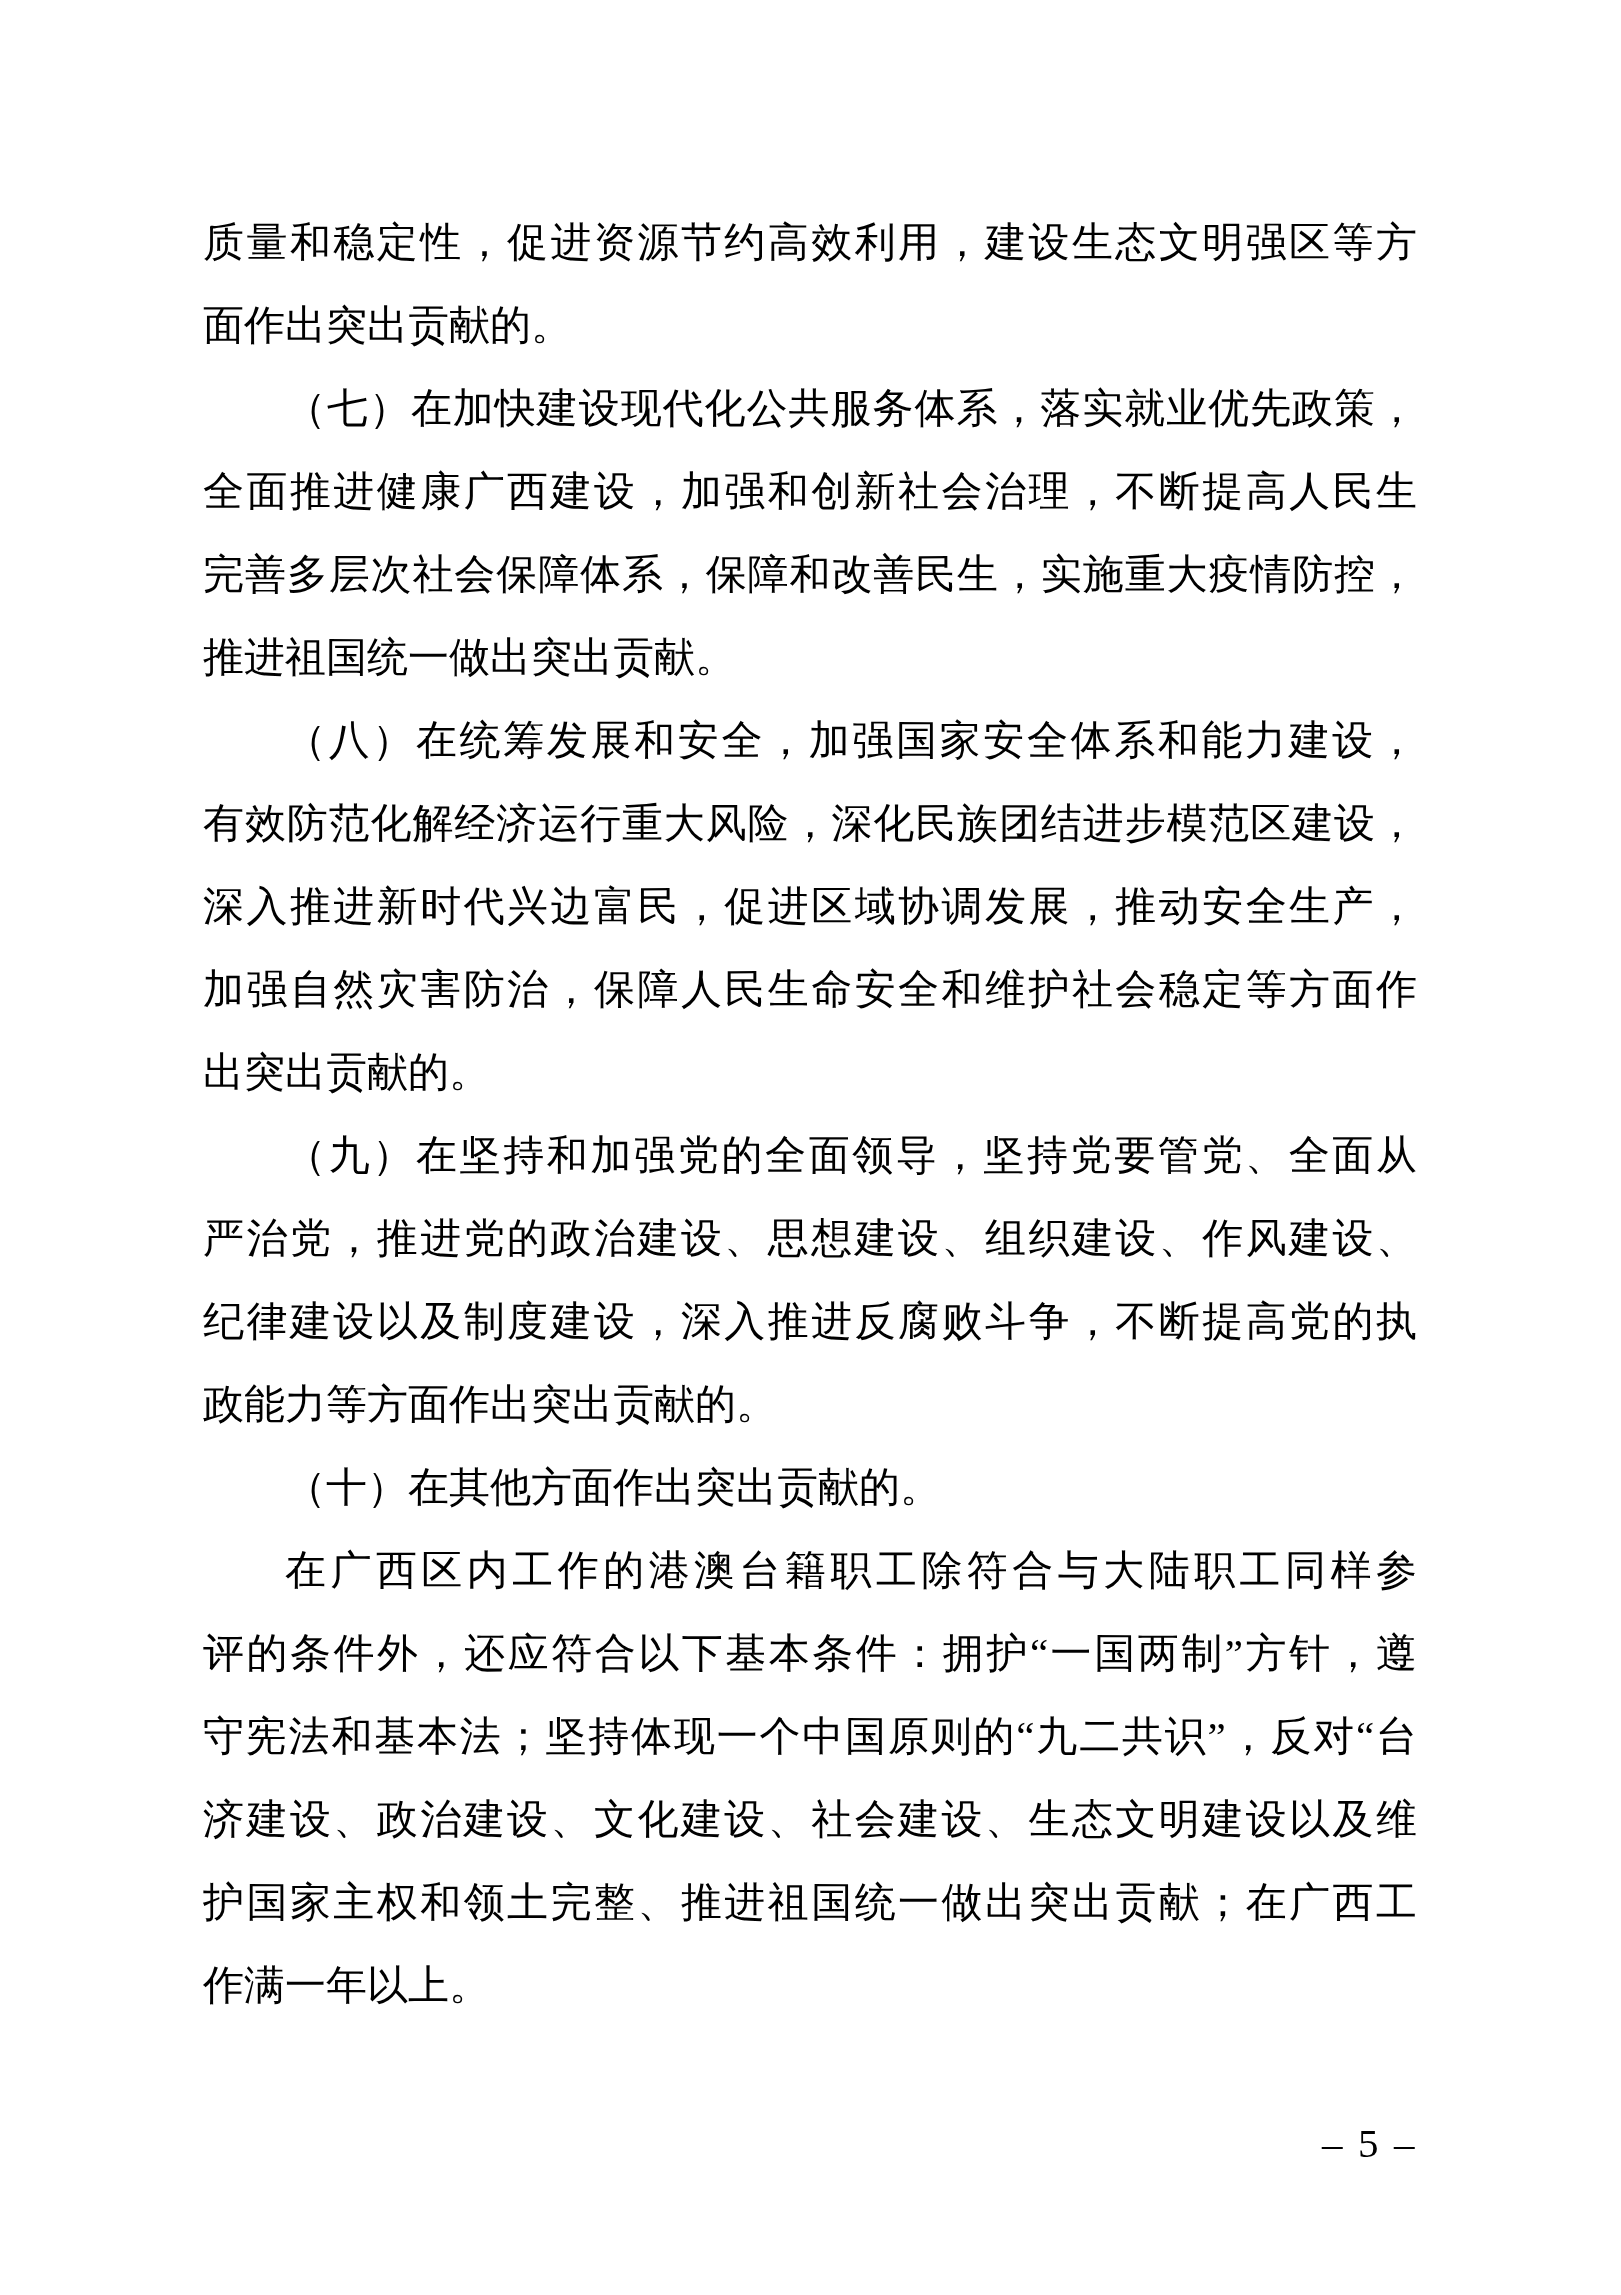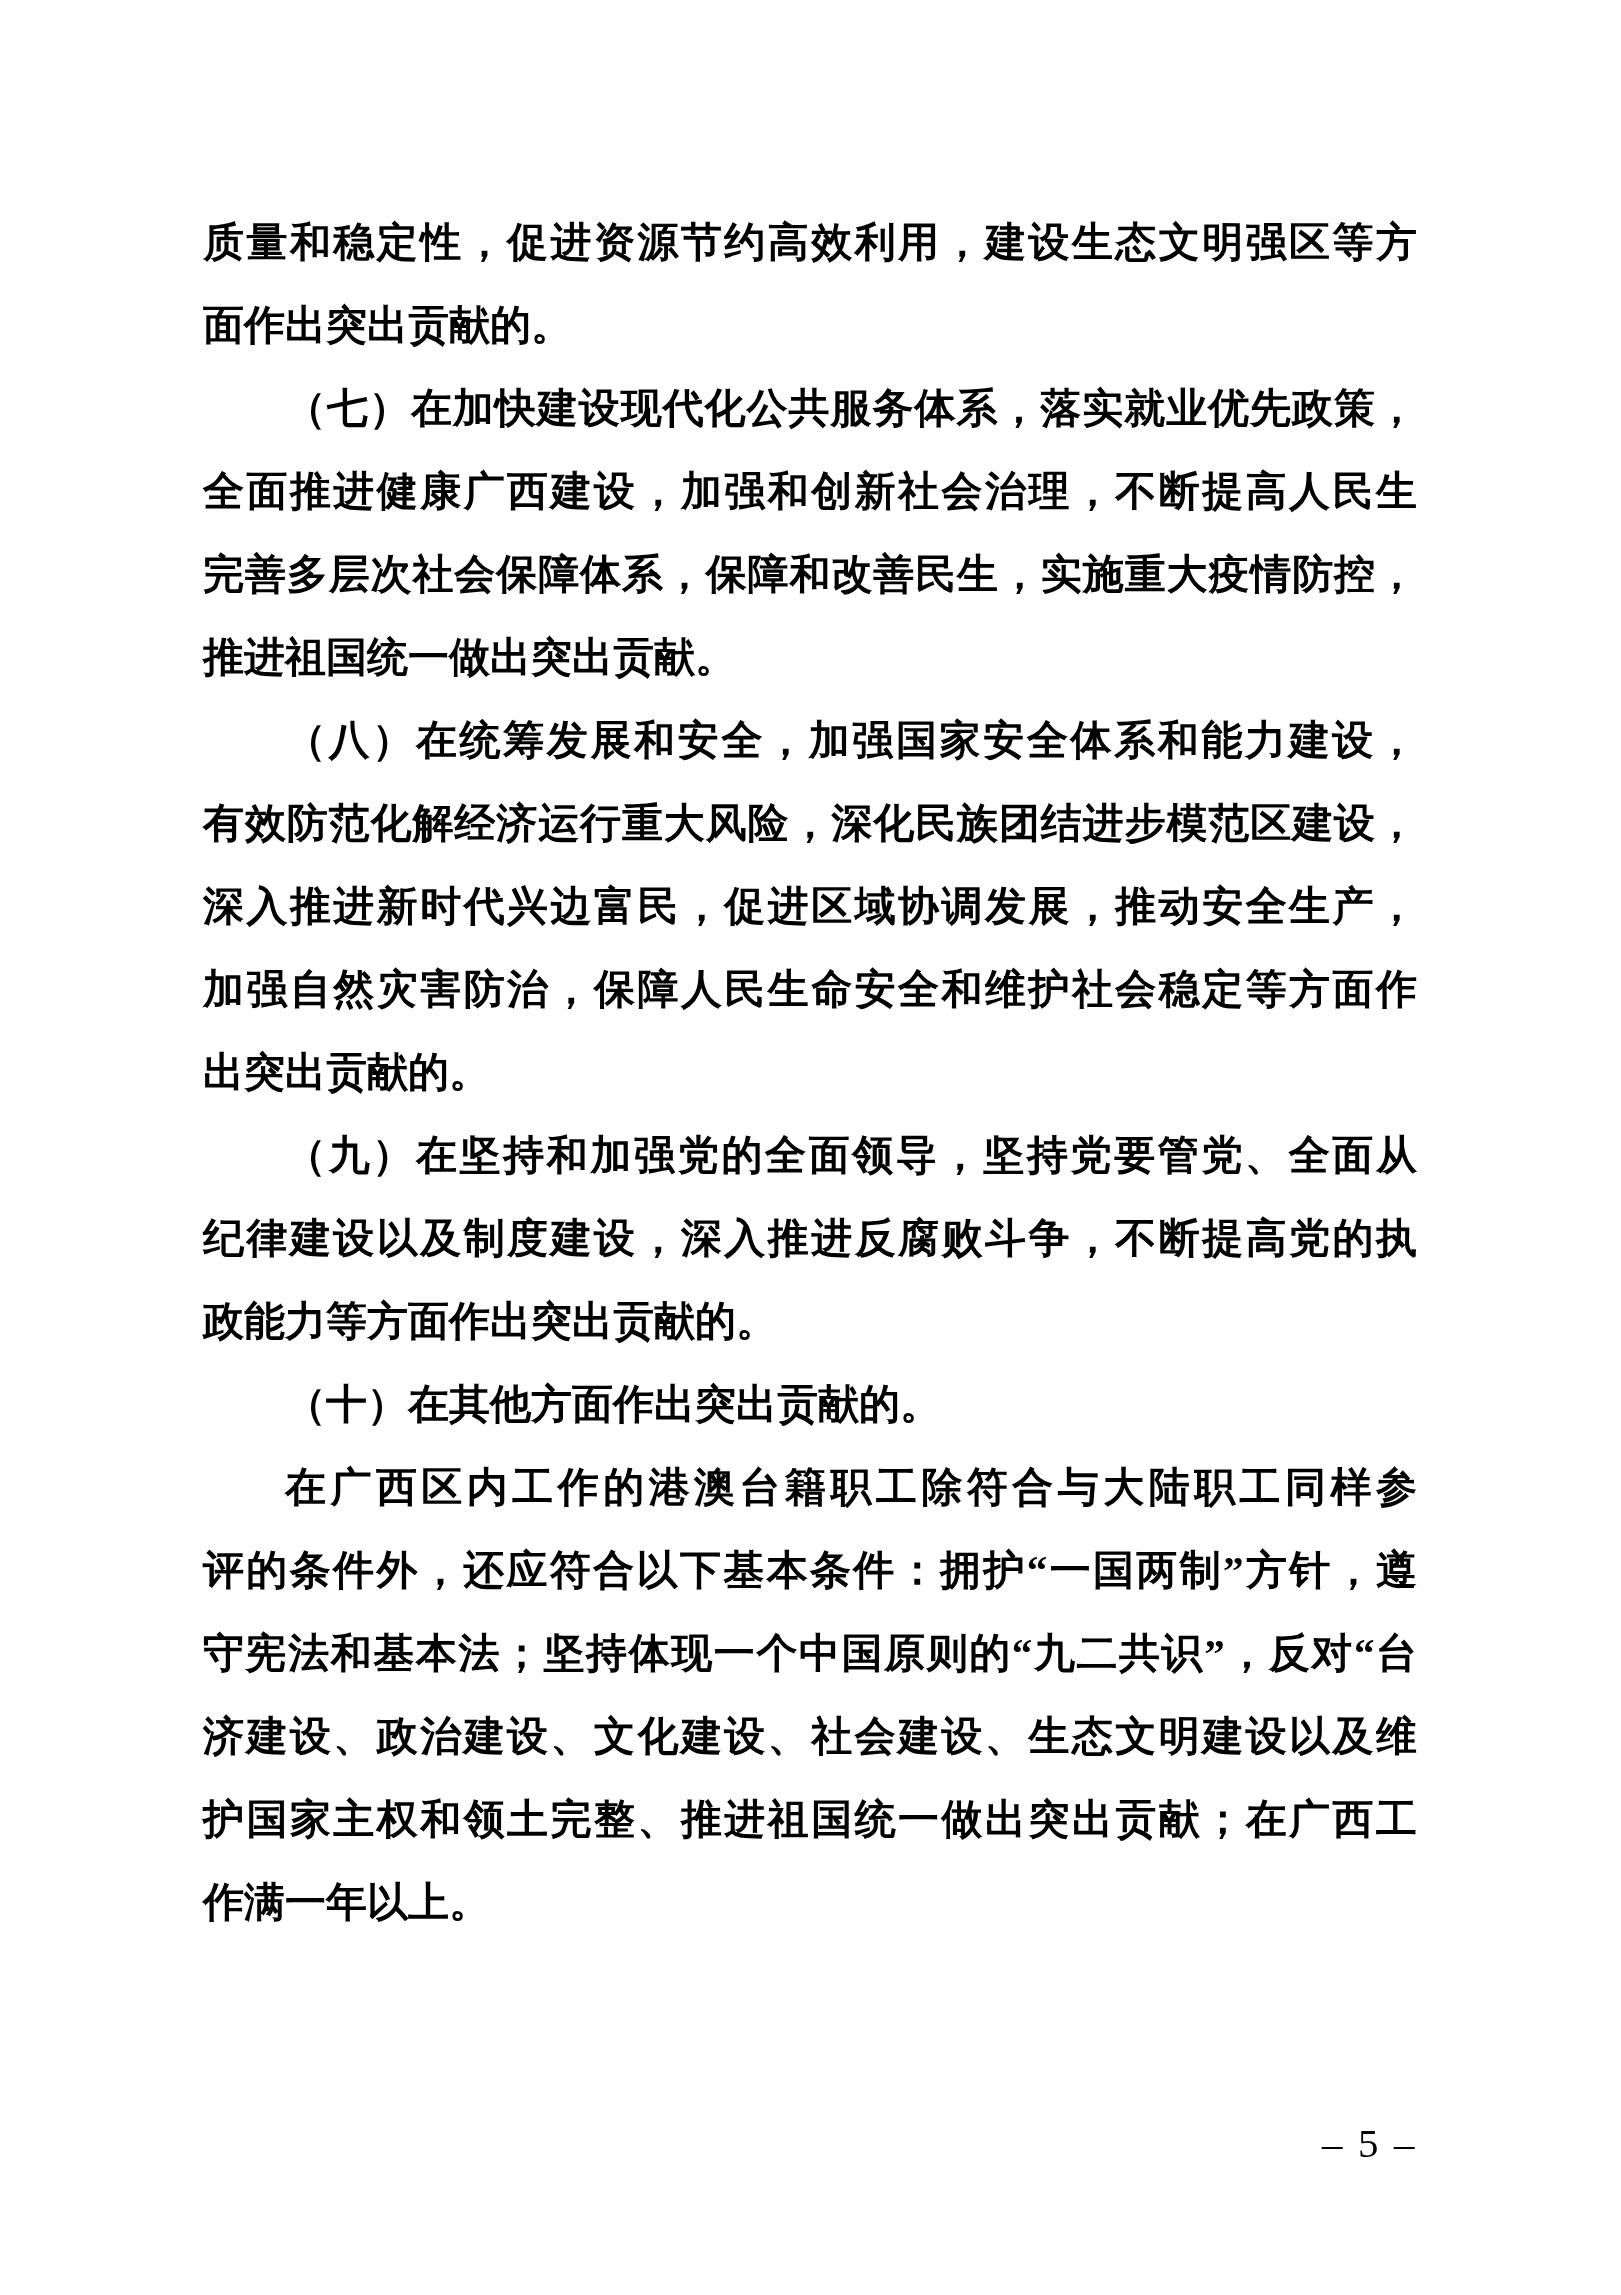--- a/index.html
+++ b/index.html
@@ -16,21 +16,21 @@
   }
   .text-block {
     position: absolute;
     left: 203px;
     top: 201px;
     width: 1214px;
     font-family: "Liberation Serif", "DejaVu Serif", serif;
     font-size: 41px;
     line-height: 83px;
     color: #000000;
-    font-weight: 700;
+    font-weight: 400;
   }
   .paragraph {
     margin: 0;
     padding: 0;
   }
   .line {
     text-align: justify;
     text-justify: inter-character;
     text-align-last: left;
   }
@@ -74,20 +74,21 @@
       </div>
       <div class="paragraph">
         <div class="line indent full">（八）在统筹发展和安全，加强国家安全体系和能力建设，</div>
         <div class="line full">有效防范化解经济运行重大风险，深化民族团结进步模范区建设，</div>
         <div class="line full">深入推进新时代兴边富民，促进区域协调发展，推动安全生产，</div>
         <div class="line full">加强自然灾害防治，保障人民生命安全和维护社会稳定等方面作</div>
         <div class="line">出突出贡献的。</div>
       </div>
       <div class="paragraph">
         <div class="line indent full">（九）在坚持和加强党的全面领导，坚持党要管党、全面从</div>
+        <div class="line full">严治党，推进党的政治建设、思想建设、组织建设、作风建设、</div>
         <div class="line full">纪律建设以及制度建设，深入推进反腐败斗争，不断提高党的执</div>
         <div class="line">政能力等方面作出突出贡献的。</div>
       </div>
       <div class="paragraph">
         <div class="line indent">（十）在其他方面作出突出贡献的。</div>
       </div>
       <div class="paragraph">
         <div class="line indent full">在广西区内工作的港澳台籍职工除符合与大陆职工同样参</div>
         <div class="line full">评的条件外，还应符合以下基本条件：拥护“一国两制”方针，遵</div>
         <div class="line full">守宪法和基本法；坚持体现一个中国原则的“九二共识”，反对“台</div>

